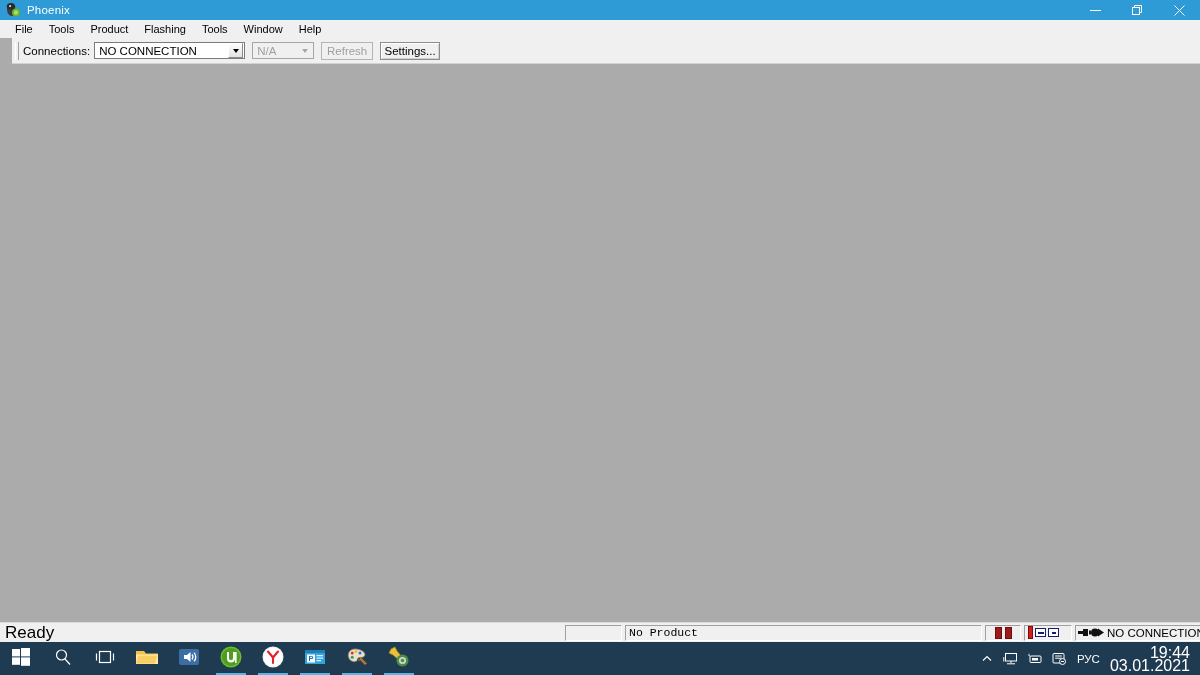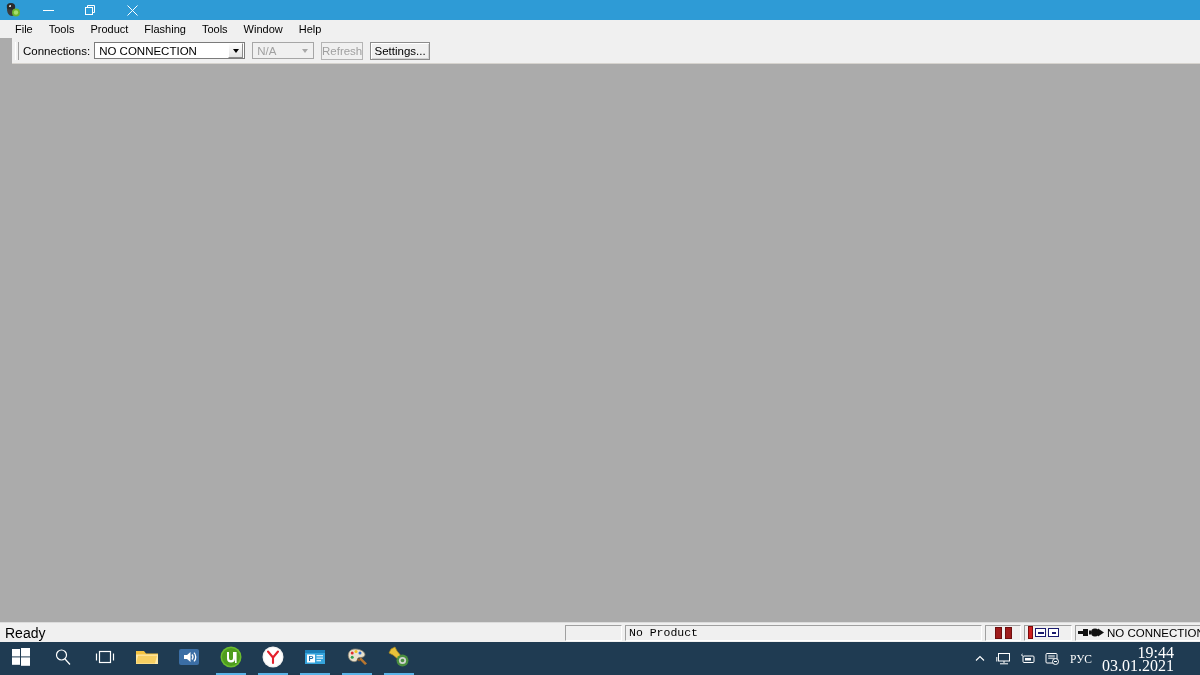--- a/index.html
+++ b/index.html
@@ -160,21 +160,21 @@
     box-shadow: inset 1px 1px 0 #ffffff, inset -1px -1px 0 #d2d2d2;
     font-size: 11.5px;
     color: #000;
     display: flex;
     align-items: center;
     justify-content: center;
     box-sizing: border-box;
     flex: 0 0 auto;
   }
   .tb-button.disabled { color: #a0a0a0; border-color: #b4b4b4; box-shadow:none; }
-  #btn-refresh  { width: 42px; margin-right: 7px; }
+  #btn-refresh  { width: 52px; margin-right: 7px; }
   #btn-settings { width: 60px; }
 
   
   #client-area {
     position: absolute;
     left: 0; top: 65px;
     width: 1200px;
     height: 557px;
     background: #ababab;
   }
@@ -185,21 +185,21 @@
     left: 0; top: 622px;
     width: 1200px;
     height: 20px;
     background: #f0f0f0;
     border-top: 1px solid #dcdcdc;
     display: flex;
     align-items: center;
     box-sizing: border-box;
   }
   #status-ready {
-    font-size: 14px;
+    font-size: 17px;
     color: #000;
     padding-left: 5px;
     width: 560px;
     flex: 0 0 auto;
     white-space: nowrap;
   }
   .sb-panel {
     height: 16px;
     border: 1px solid;
     border-color: #a0a0a0 #ffffff #ffffff #a0a0a0;
@@ -253,21 +253,21 @@
     position: relative;
     flex: 0 0 auto;
   }
   .tb-item.running::after {
     content: "";
     position: absolute;
     left: 6px; right: 6px; bottom: 0;
     height: 2px;
     background: #5ab4e8;
   }
-  #tray { display: flex; align-items: center; height: 33px; padding-right: 16px; flex: 0 0 auto; font-family: Liberation Serif, serif;}
+  #tray { display: flex; align-items: center; height: 33px; padding-right: 0; flex: 0 0 auto;}
   .tray-icon {
     width: 24px; height: 33px;
     display: flex; align-items: center; justify-content: center;
     flex: 0 0 auto;
   }
   #tray-lang {
     color: #fff; font-size: 11.5px; padding: 0 8px 0 6px;
     white-space: nowrap;
   }
   #tray-clock {
@@ -286,20 +286,21 @@
     <div id="title-icon">
       <svg width="16" height="16" viewBox="0 0 16 16">
         <ellipse cx="6" cy="5" rx="4.2" ry="4" fill="#2b2b2b"></ellipse>
         <path d="M2 7 C2 11, 4 14, 7 14 C10 14, 11 11, 10 8 Z" fill="#3c3c3c"></path>
         <ellipse cx="11" cy="10.5" rx="4" ry="4" fill="#6ab32e"></ellipse>
         <ellipse cx="11" cy="10.5" rx="2.2" ry="2.2" fill="#a6de6a"></ellipse>
         <circle cx="5" cy="4" r="1" fill="#ffffff"></circle>
         <path d="M1.5 3.5 L4 1.5 L4.5 4 Z" fill="#2b2b2b"></path>
       </svg>
     </div>
+    <div id="title-text">Phoenix</div>
     <div class="wnd-btn">
       <svg width="11" height="11" viewBox="0 0 11 11">
           <line x1="0" y1="5.5" x2="11" y2="5.5" stroke="#ffffff" stroke-width="1"></line>
         </svg>
     </div>
     <div class="wnd-btn">
       <svg width="11" height="11" viewBox="0 0 11 11">
         <rect x="0.5" y="2.5" width="7" height="7" fill="none" stroke="#ffffff" stroke-width="1"></rect>
         <polyline points="2.5,2.5 2.5,0.5 9.5,0.5 9.5,7.5 7.5,7.5" fill="none" stroke="#ffffff" stroke-width="1"></polyline>
       </svg>

